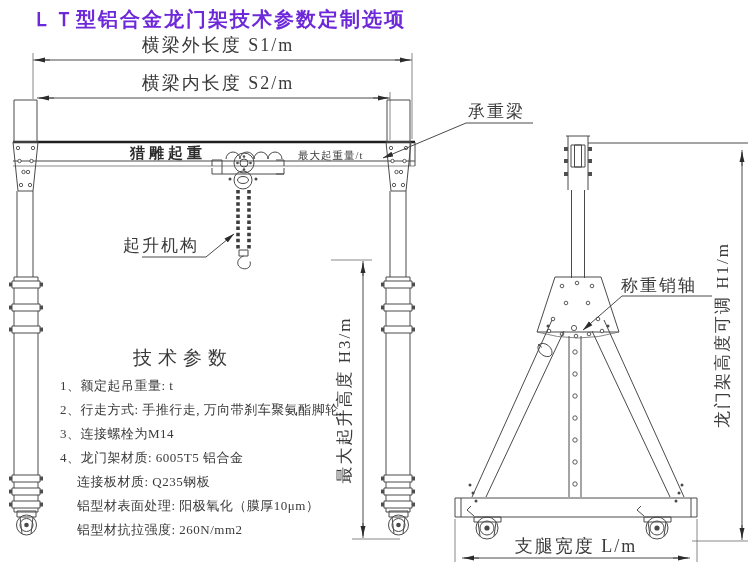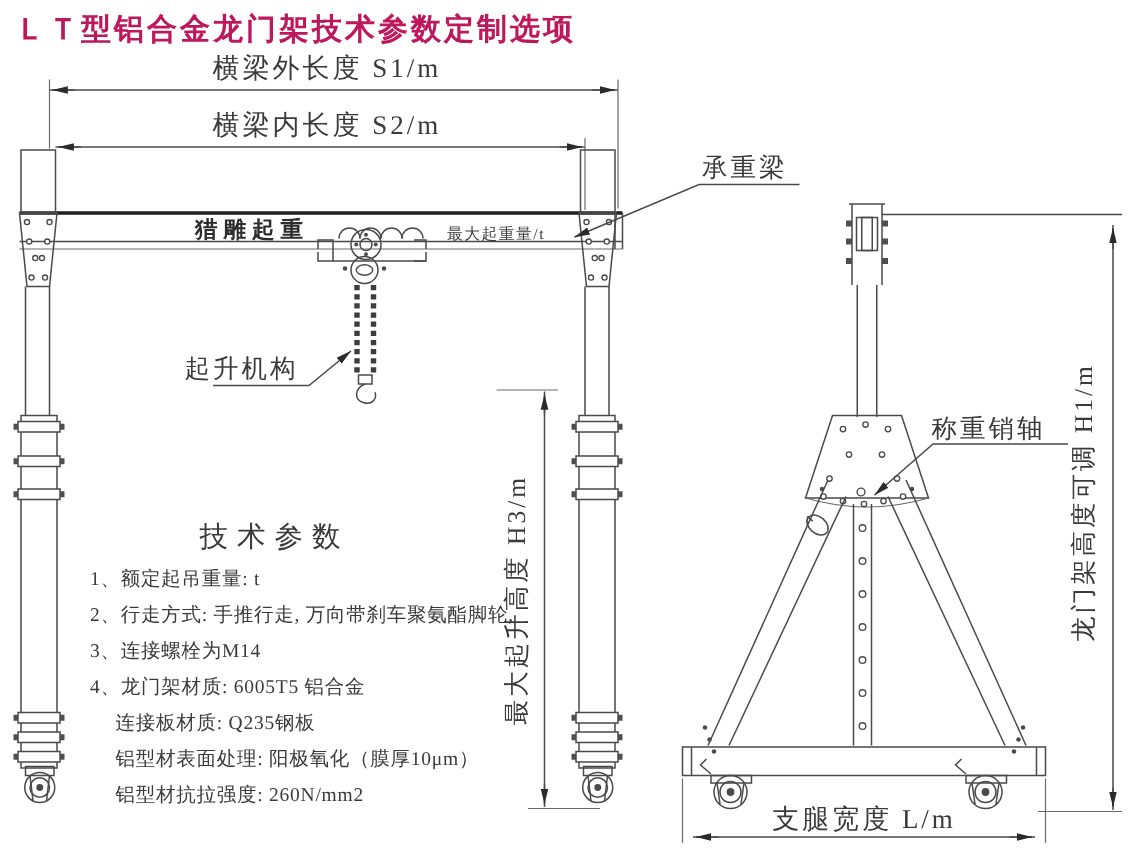--- a/index.html
+++ b/index.html
@@ -23,21 +23,21 @@
   .brand{font-size:15px;font-weight:bold;letter-spacing:4px;fill:#2c2c2c;}
   .cap{font-size:10.5px;letter-spacing:1px;}
   .tph{font-size:19px;letter-spacing:6px;}
   .tp{font-size:13px;letter-spacing:0.5px;}
   .chain{stroke:#3d3d3d;stroke-width:3.6;stroke-dasharray:3.5 2.6;fill:none;}
 </style>
 </head>
 <body>
 
 <div id="stage">
-  <h1 id="page-title" style="color: #be185d;">ＬＴ型铝合金龙门架技术参数定制选项</h1>
+  <h1 id="page-title" style="color: #6d28d9; margin-left: 22px;">ＬＴ型铝合金龙门架技术参数定制选项</h1>
 
   <svg width="754" height="573" viewBox="0 0 754 573">
     <defs>
       <marker id="arw" viewBox="0 0 10 6" refX="9.3" refY="3" markerWidth="11" markerHeight="7" orient="auto">
         <path d="M0,0.7 L9.5,3 L0,5.3 z" fill="#2b2b2b"></path>
       </marker>
     </defs>
 
     <g>
 

